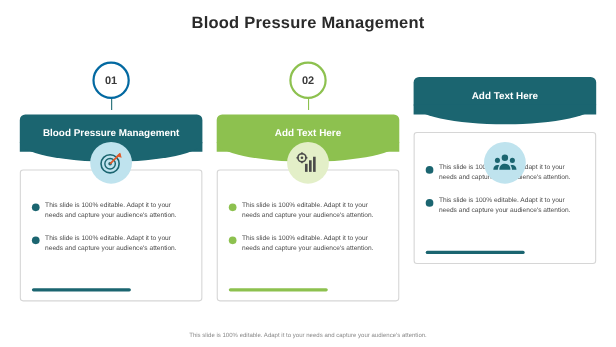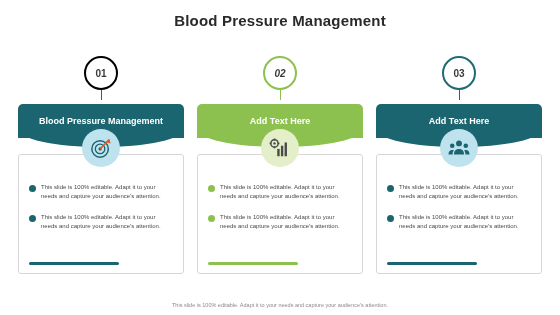--- a/index.html
+++ b/index.html
@@ -43,30 +43,30 @@
     width: 166px;
   }
   
   .num-circle {
     position: relative;
     margin: 0 auto;
     width: 30px;
     height: 30px;
     border-radius: 50%;
     background: #ffffff;
-    border: 2px solid #000000;
+    border: 2px solid #0369a1;
     display: flex;
     align-items: center;
     justify-content: center;
     font-size: 10px;
     font-weight: bold;
     color: #3a3a3a;
     z-index: 4;
   }
-  .col.c2 .num-circle { border-color: #8dc14f; font-style: italic; }
+  .col.c2 .num-circle { border-color: #8dc14f; }
   .col.c3 .num-circle { border-color: #1e6b74; }
 
   .connector {
     position: absolute;
     left: 50%;
     top: 30px;
     width: 1px;
     height: 14px;
     background: #1e6b74;
     z-index: 1;
@@ -246,21 +246,20 @@
         </div>
         <div class="bullet-row">
           <span class="bullet-dot"></span>
           <span class="bullet-text">This slide is 100% editable.  Adapt it to your needs and capture your audience's attention.</span>
         </div>
         <div class="card-underline"></div>
       </div>
     </div>
 
     <div class="col c3">
-      <div class="num-circle">03</div>
       <div class="connector"></div>
       <div class="band">
         <div class="band-curve"></div>
         <div class="band-label">Add Text Here</div>
       </div>
       <div class="icon-circle">
         <svg width="22" height="22" viewBox="0 0 24 24">
           <circle cx="12" cy="7" r="3.2" fill="#1b6570"></circle>
           <path d="M6.5 19 C6.5 14.8 9 13 12 13 C15 13 17.5 14.8 17.5 19 Z" fill="#1b6570"></path>
           <circle cx="4.6" cy="9.6" r="2.5" fill="#1b6570"></circle>

